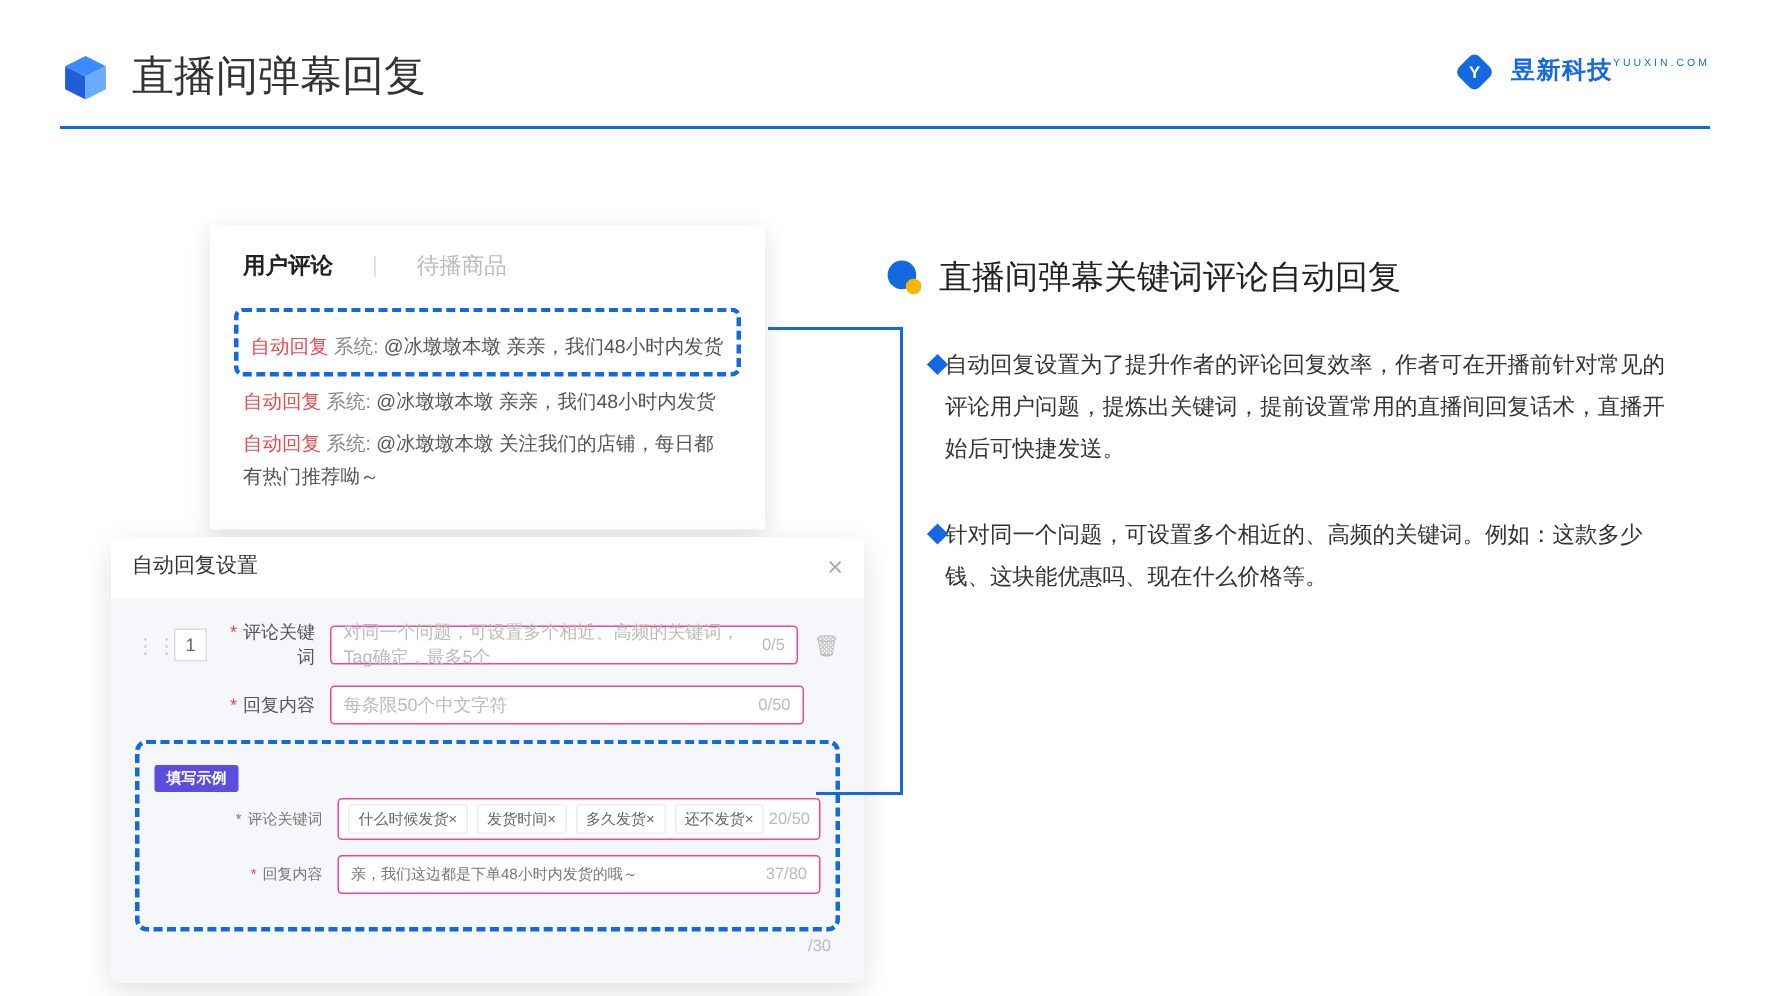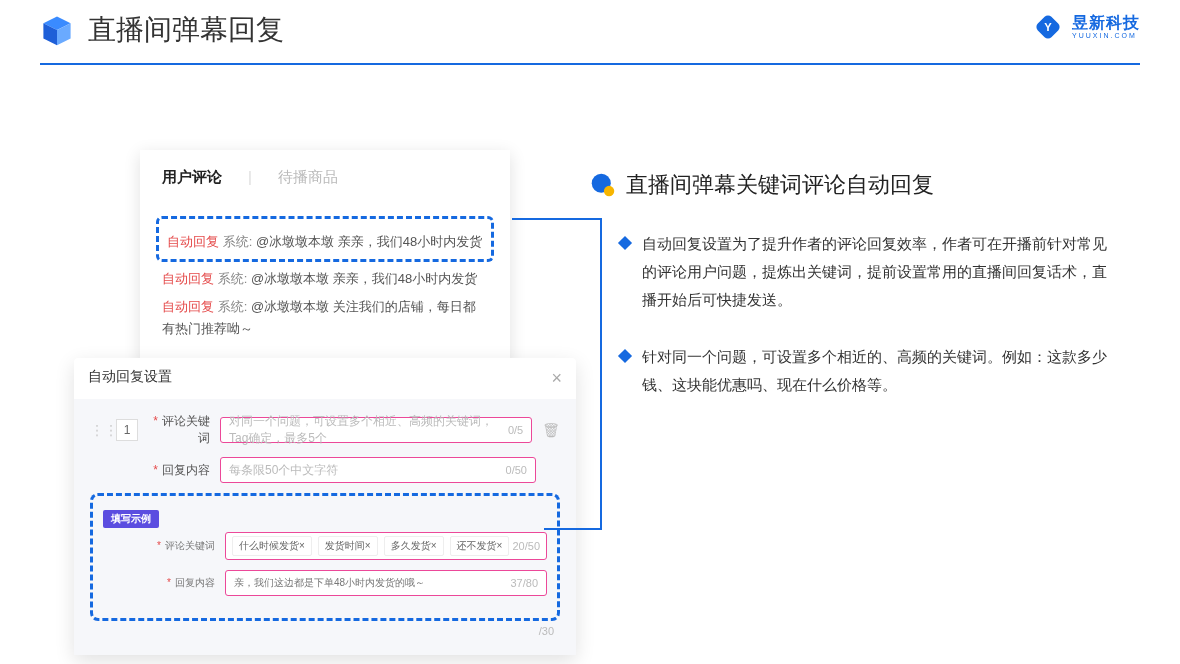--- a/index.html
+++ b/index.html
@@ -1,30 +1,30 @@
 <!DOCTYPE html>
 <html><head>
 <meta charset="utf-8">
 <style>
 * { margin:0; padding:0; box-sizing:border-box; }
 body { font-family:"Microsoft YaHei","PingFang SC",sans-serif; background:#fff; width:1180px; height:664px; position:relative; overflow:hidden; }
-.header { position:absolute; top:11px; left:40px; right:40px; }
+.header { position:absolute; top:32px; left:40px; right:40px; }
 .header-title { font-size:28px; color:#333; font-weight:500; display:flex; align-items:center; gap:14px; }
 .cube-icon { width:34px; height:34px; }
 .header-logo { position:absolute; top:0; right:0; display:flex; align-items:center; gap:8px; }
 .logo-diamond { width:32px; height:32px; }
-.logo-text { display:flex; flex-direction:column; line-height:1.1; }
+.logo-text { display:flex; flex-direction:row; line-height:1.1; }
 .logo-cn { font-size:16px; color:#1569e0; font-weight:600; letter-spacing:1px; }
 .logo-en { font-size:7px; color:#1569e0; letter-spacing:2px; }
 .header-line { margin-top:14px; height:2px; background:#1569e0; width:100%; }
 
 
 .left { position:absolute; top:150px; left:80px; width:500px; }
 .panel1 { position:absolute; top:0; left:60px; width:370px; background:#fff; box-shadow:0 4px 16px rgba(0,0,0,.12); padding:18px 22px 24px; }
-.tabs { display:flex; gap:26px; font-size:15px; margin-bottom:29px; }
+.tabs { display:flex; gap:26px; font-size:15px; margin-bottom:18px; }
 .tab-active { font-weight:600; color:#222; }
 .tab-inactive { color:#bbb; }
 .sep { color:#ddd; }
 .comment { font-size:13px; color:#555; line-height:1.7; margin-top:6px; }
 .comment .auto { color:#e54b4b; font-weight:500; }
 .comment .sys { color:#888; }
 .hl-box { border:3px dashed #1569e0; border-radius:6px; padding:6px 8px; margin:4px -6px; }
 
 .panel2 { position:absolute; top:208px; left:-6px; width:502px; background:#fff; box-shadow:0 6px 20px rgba(0,0,0,.12); border-radius:4px; }
 .panel2-head { display:flex; justify-content:space-between; padding:10px 14px; font-size:14px; color:#333; }
@@ -45,21 +45,21 @@
 .addlink .hint { color:#bbb; margin-left:6px; }
 .pill { display:inline-block; background:#5b4de0; color:#fff; font-size:10px; padding:2px 8px; border-radius:2px; margin:4px 0;font-weight:bold; }
 .tags { display:flex; gap:6px;align-items:flex-end; }
 .tag { background:#fff; border:1px solid #eee; padding:2px 6px; font-size:10px; color:#666; border-radius:2px; }
 .smalltxt { font-size:10px; color:#777; }
 
 
 .right { position:absolute; top:170px; left:590px; width:530px; }
 .sub-head { display:flex; align-items:center; gap:10px; font-size:22px; color:#222; font-weight:500; margin-bottom:30px; }
 .bubble-icon { width:26px; height:26px; position:relative; }
-.bullet-item { display:flex; gap:12px; font-size:15px; color:#333; line-height:1.85; margin-bottom:30px; padding-left:30px; }
+.bullet-item { display:flex; gap:0; font-size:15px; color:#333; line-height:1.85; margin-bottom:30px; padding-left:30px; }
 .diamond { width:10px; height:10px; background:#1569e0; transform:rotate(45deg); flex:none; margin-top:8px; }
 
 .conn1 { position:absolute; border-top:2px solid #1569e0; }
 .conn2 { position:absolute; border-left:2px solid #1569e0; }
 </style>
 </head>
 <body>
 
 <div class="header">
   <div class="header-title">

